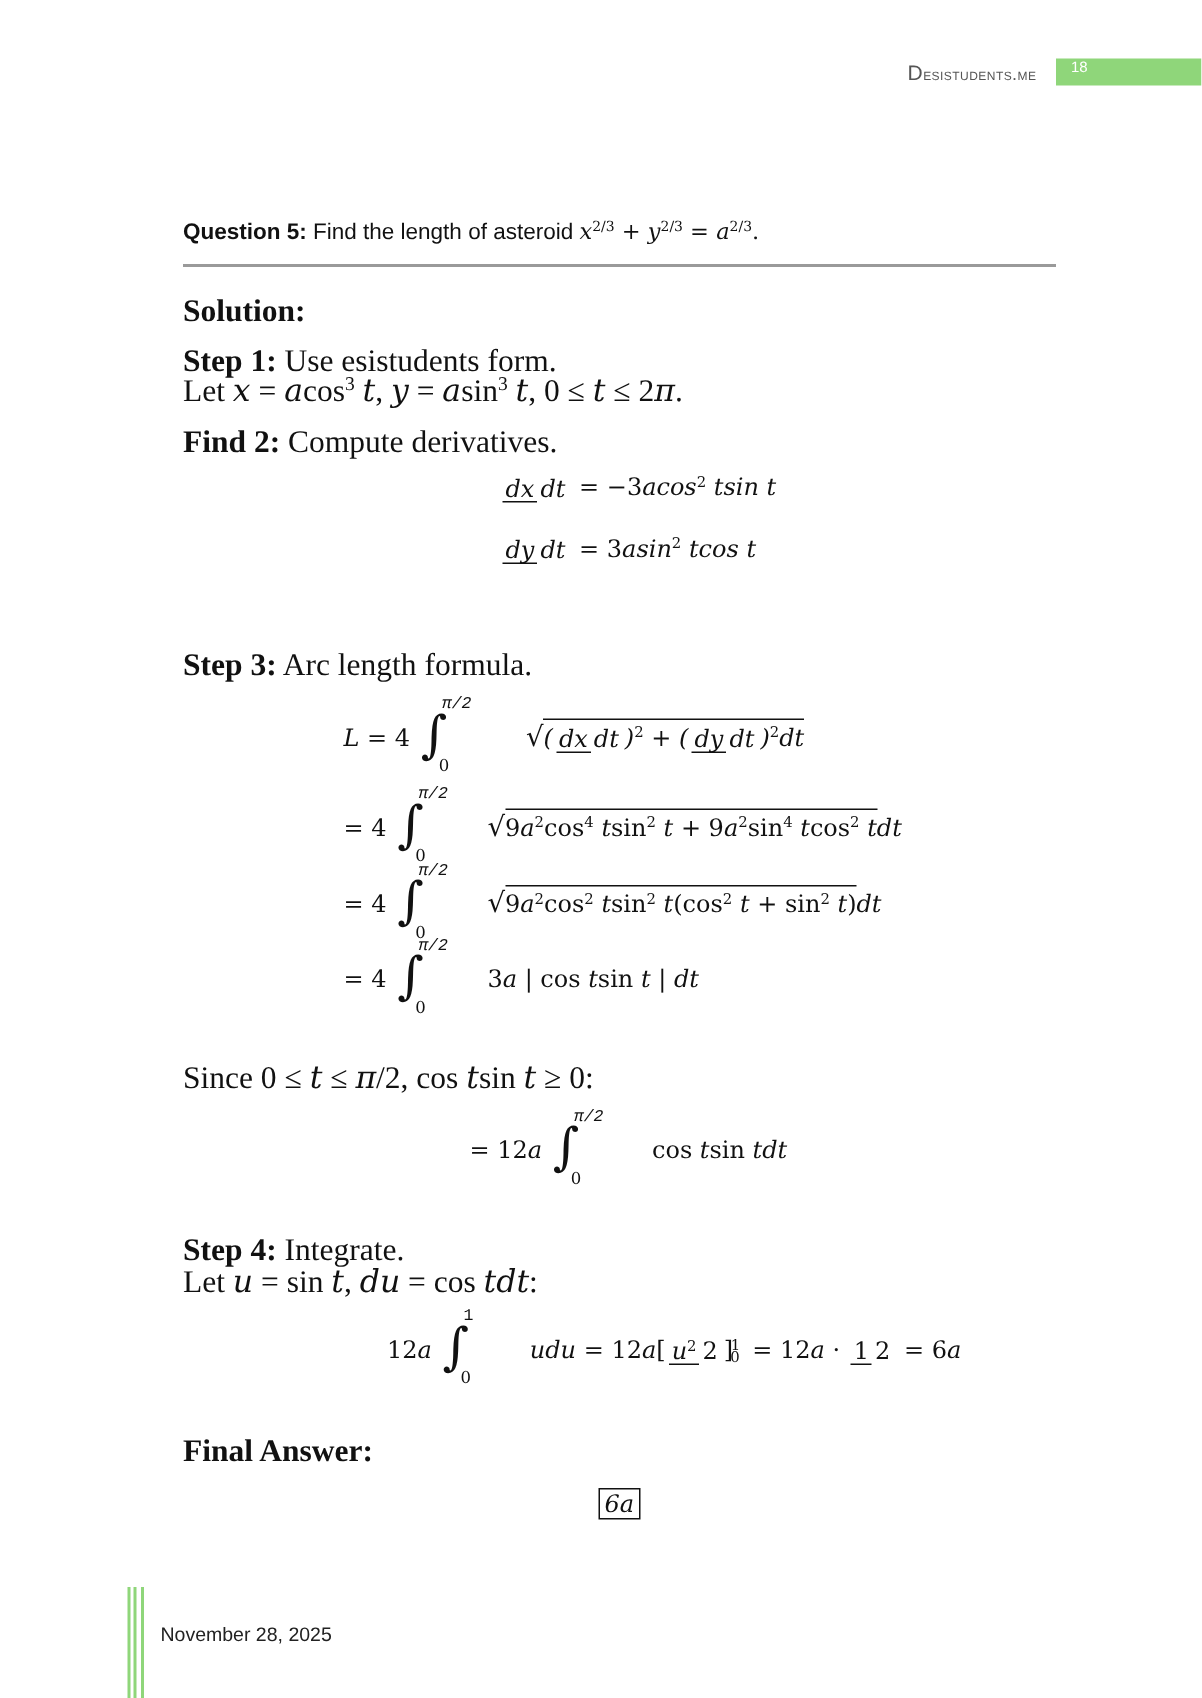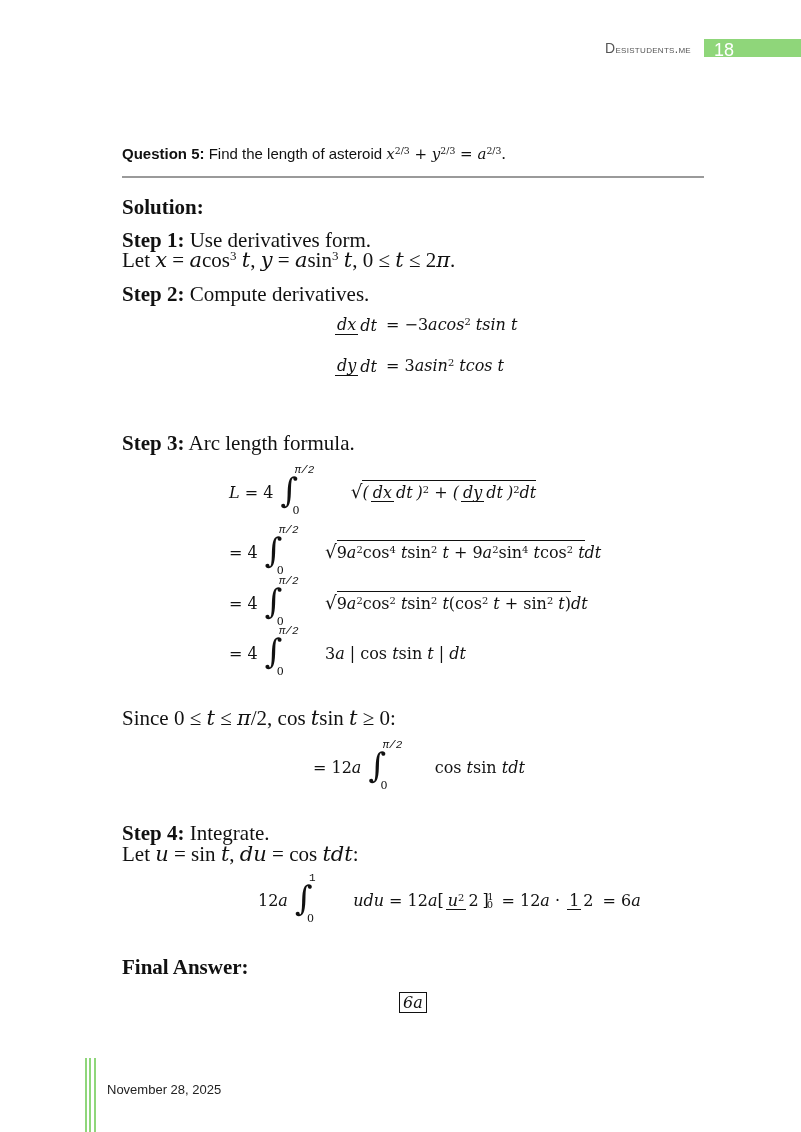--- a/index.html
+++ b/index.html
@@ -9,21 +9,21 @@
   .serif { font-family: "Liberation Serif", "DejaVu Serif", serif; }
   .math { font-family: "DejaVu Serif", "Liberation Serif", serif; font-style: italic; }
   .rm { font-style: normal; }
   sup { font-size: 0.62em; vertical-align: 0.55em; line-height:0; font-style:normal; }
   sub { font-size: 0.62em; vertical-align: -0.25em; line-height:0; font-style:normal; }
 
   
   .hdr-site { right:110px; top:40px; font-size:12px; color:#555; letter-spacing:0.3px; font-variant: small-caps; }
   .hdr-site .cap { font-size:14px; }
   .hdr-bar { left:704px; top:39px; width:97px; height:18px; background:#8fd67a; }
-  .hdr-num { left:714px; top:40px; font-size:18px; color:#fff; }
+  .hdr-num { left:714px; top:40px; font-size:10px; color:#fff; }
 
   .question { left:122px; top:145px; font-size:15px; color:#111; }
   .question b { font-weight:bold; }
   .rule { left:122px; top:176px; width:582px; height:2px; background:#9a9a9a; }
 
   .txt { font-size:21px; line-height:19px; color:#111; }
   .txt b { font-weight:bold; }
 
   .frac { display:inline-flex; flex-direction:row; align-items:center; vertical-align:middle; margin:0 2px; }
   .frac .num { border-bottom:1.3px solid #111; padding:0 2px; line-height:1.1; }
@@ -54,28 +54,28 @@
   <b>Question 5:</b>
   <span>Find the length of asteroid</span>
   <span class="math">x<sup>2/3</sup> + y<sup>2/3</sup> = a<sup>2/3</sup><span class="rm">.</span></span>
 </div>
 <div class="abs rule"></div>
 
 <div class="abs serif txt" style="left:122px; top:198px;"><b>Solution:</b></div>
 
 <div class="abs serif txt" style="left:122px; top:231px;">
   <b>Step 1:</b>
-  <span>Use derivatives form.</span>
+  <span>Use esistudents form.</span>
 </div>
 <div class="abs serif txt" style="left:122px; top:251px;text-align:right;">
   Let <span class="math">x</span> = <span class="math">a</span>cos<sup>3</sup> <span class="math">t</span>, <span class="math">y</span> = <span class="math">a</span>sin<sup>3</sup> <span class="math">t</span>, 0 ≤ <span class="math">t</span> ≤ 2<span class="math">π</span>.
 </div>
 
 <div class="abs serif txt" style="left:122px; top:285px;">
-  <b>Step 2:</b>
+  <b>Find 2:</b>
   <span>Compute derivatives.</span>
 </div>
 <div class="abs eq math" style="left:333px; top:315px;">
   <span class="frac">
       <span class="num">dx</span>
       <span class="den">dt</span>
     </span>
   <span class="rm">= −3</span>acos<sup>2</sup> tsin <span>t</span>
 </div>
 <div class="abs eq math" style="left:333px; top:356px;">

